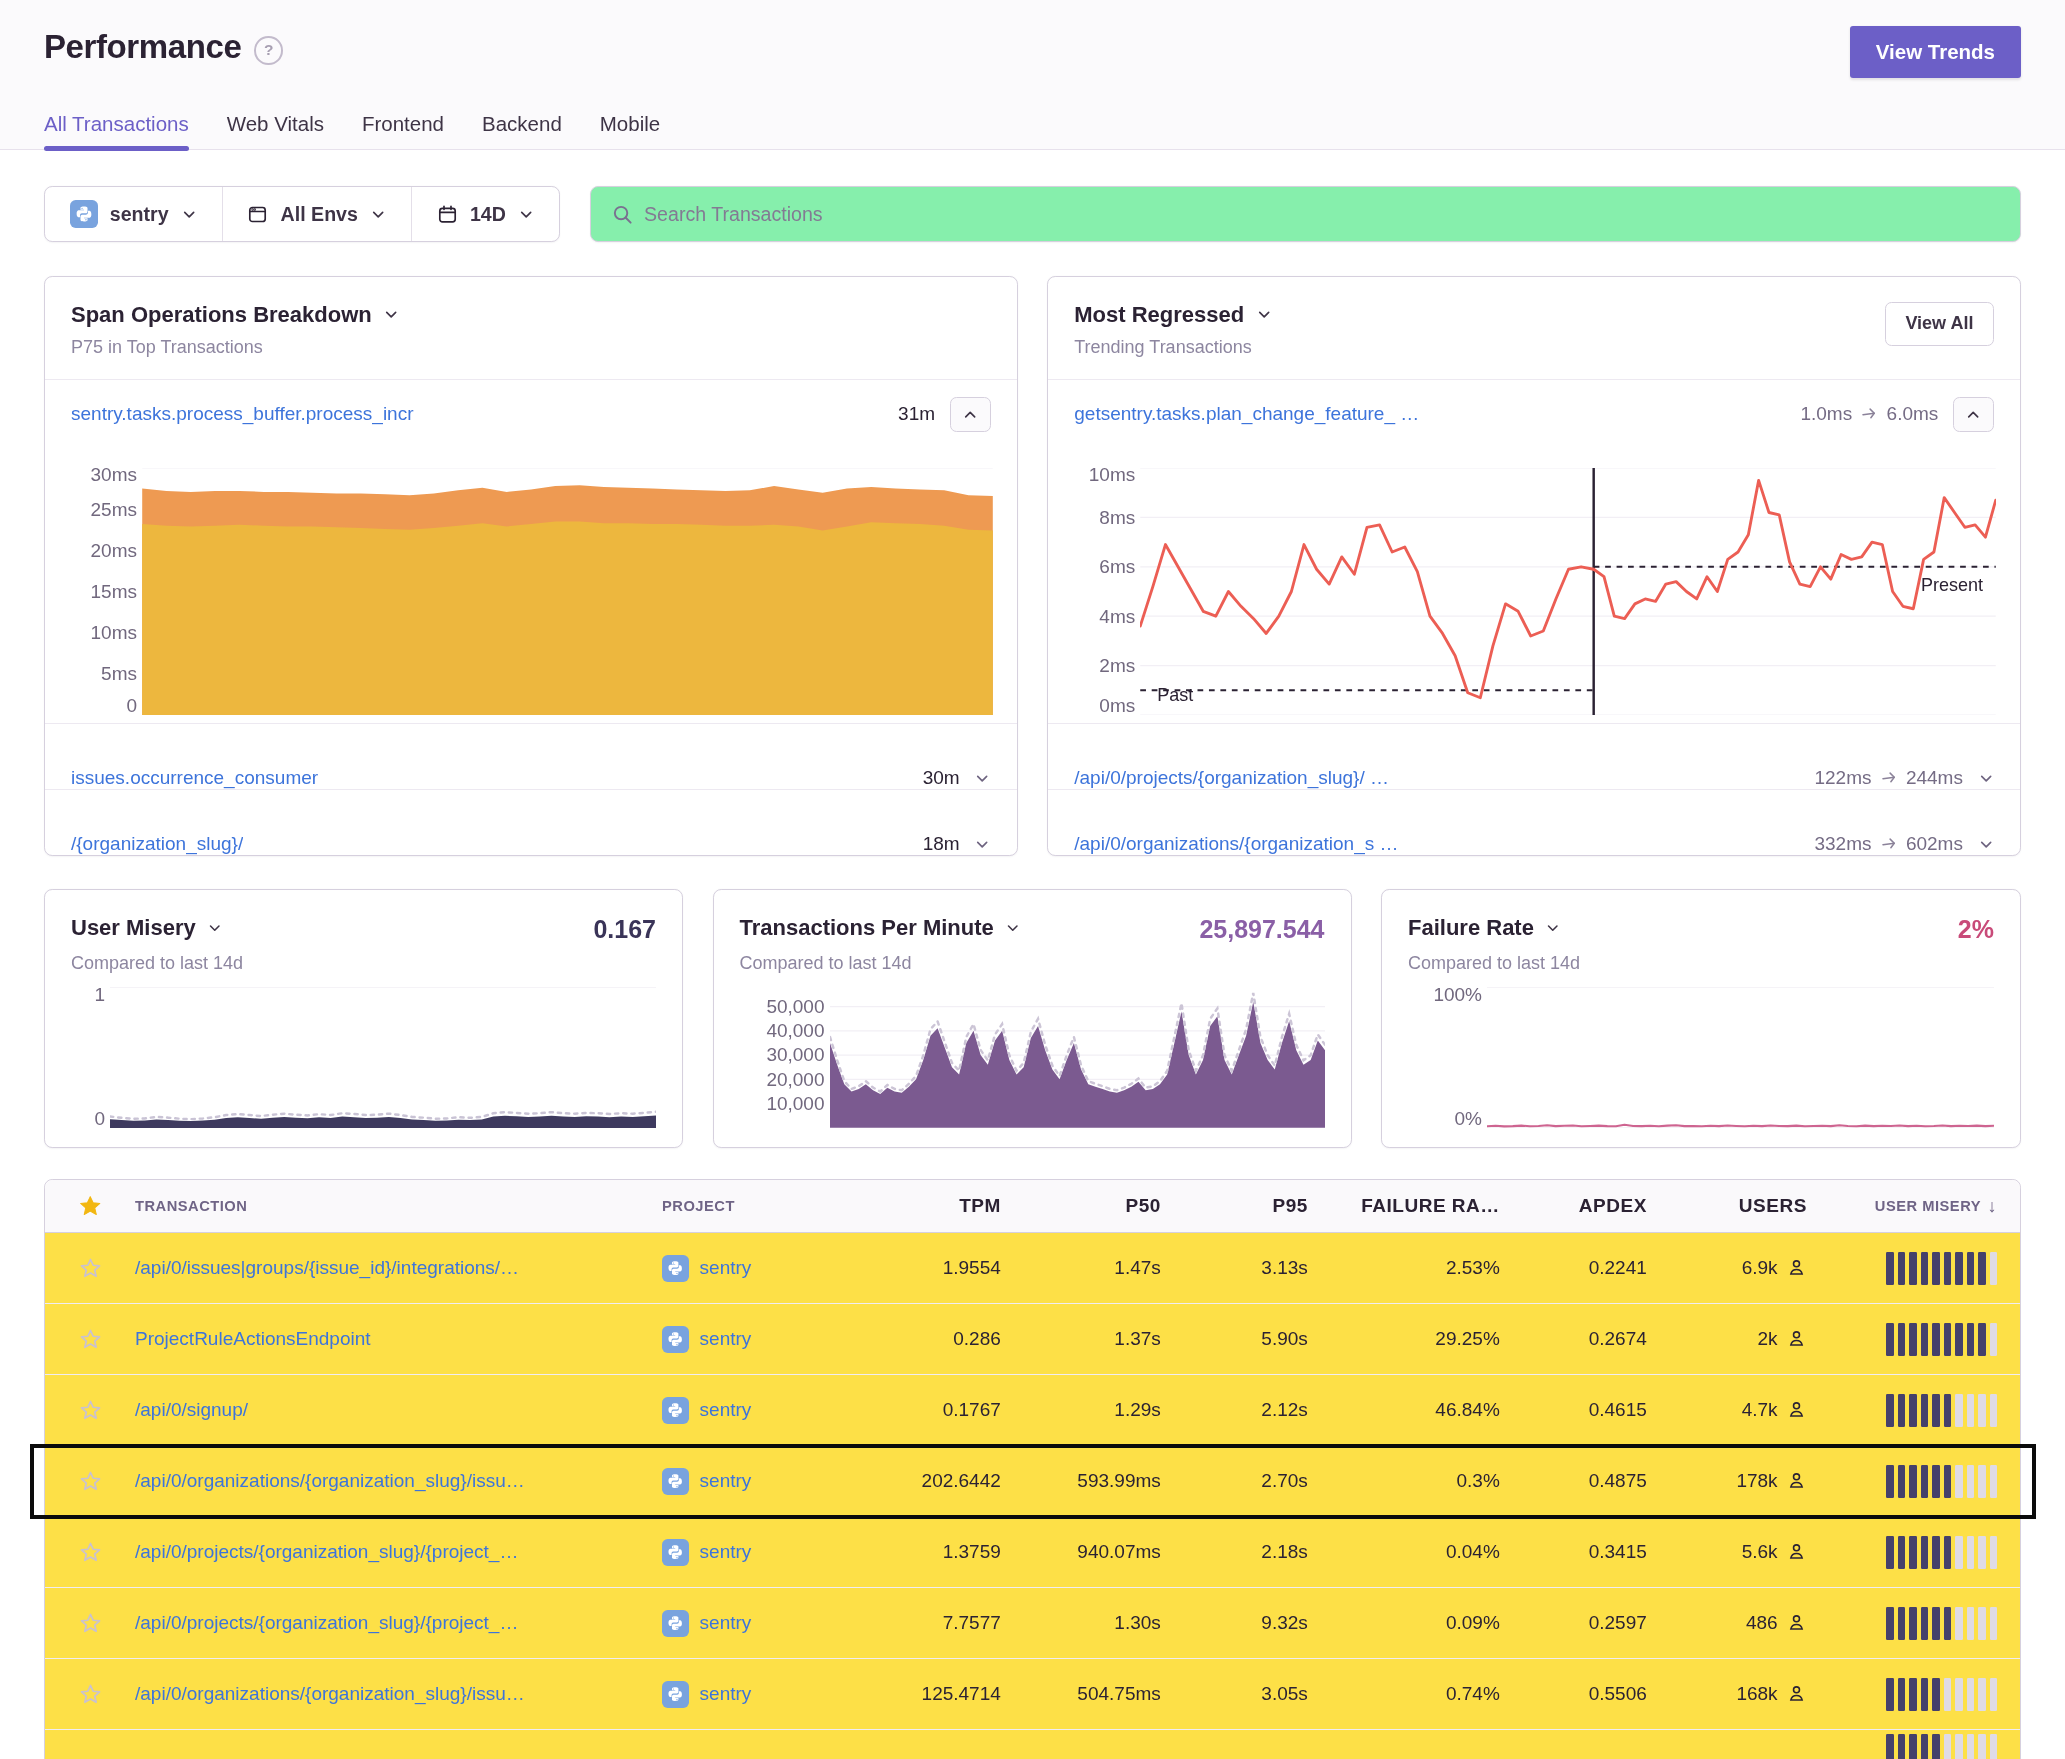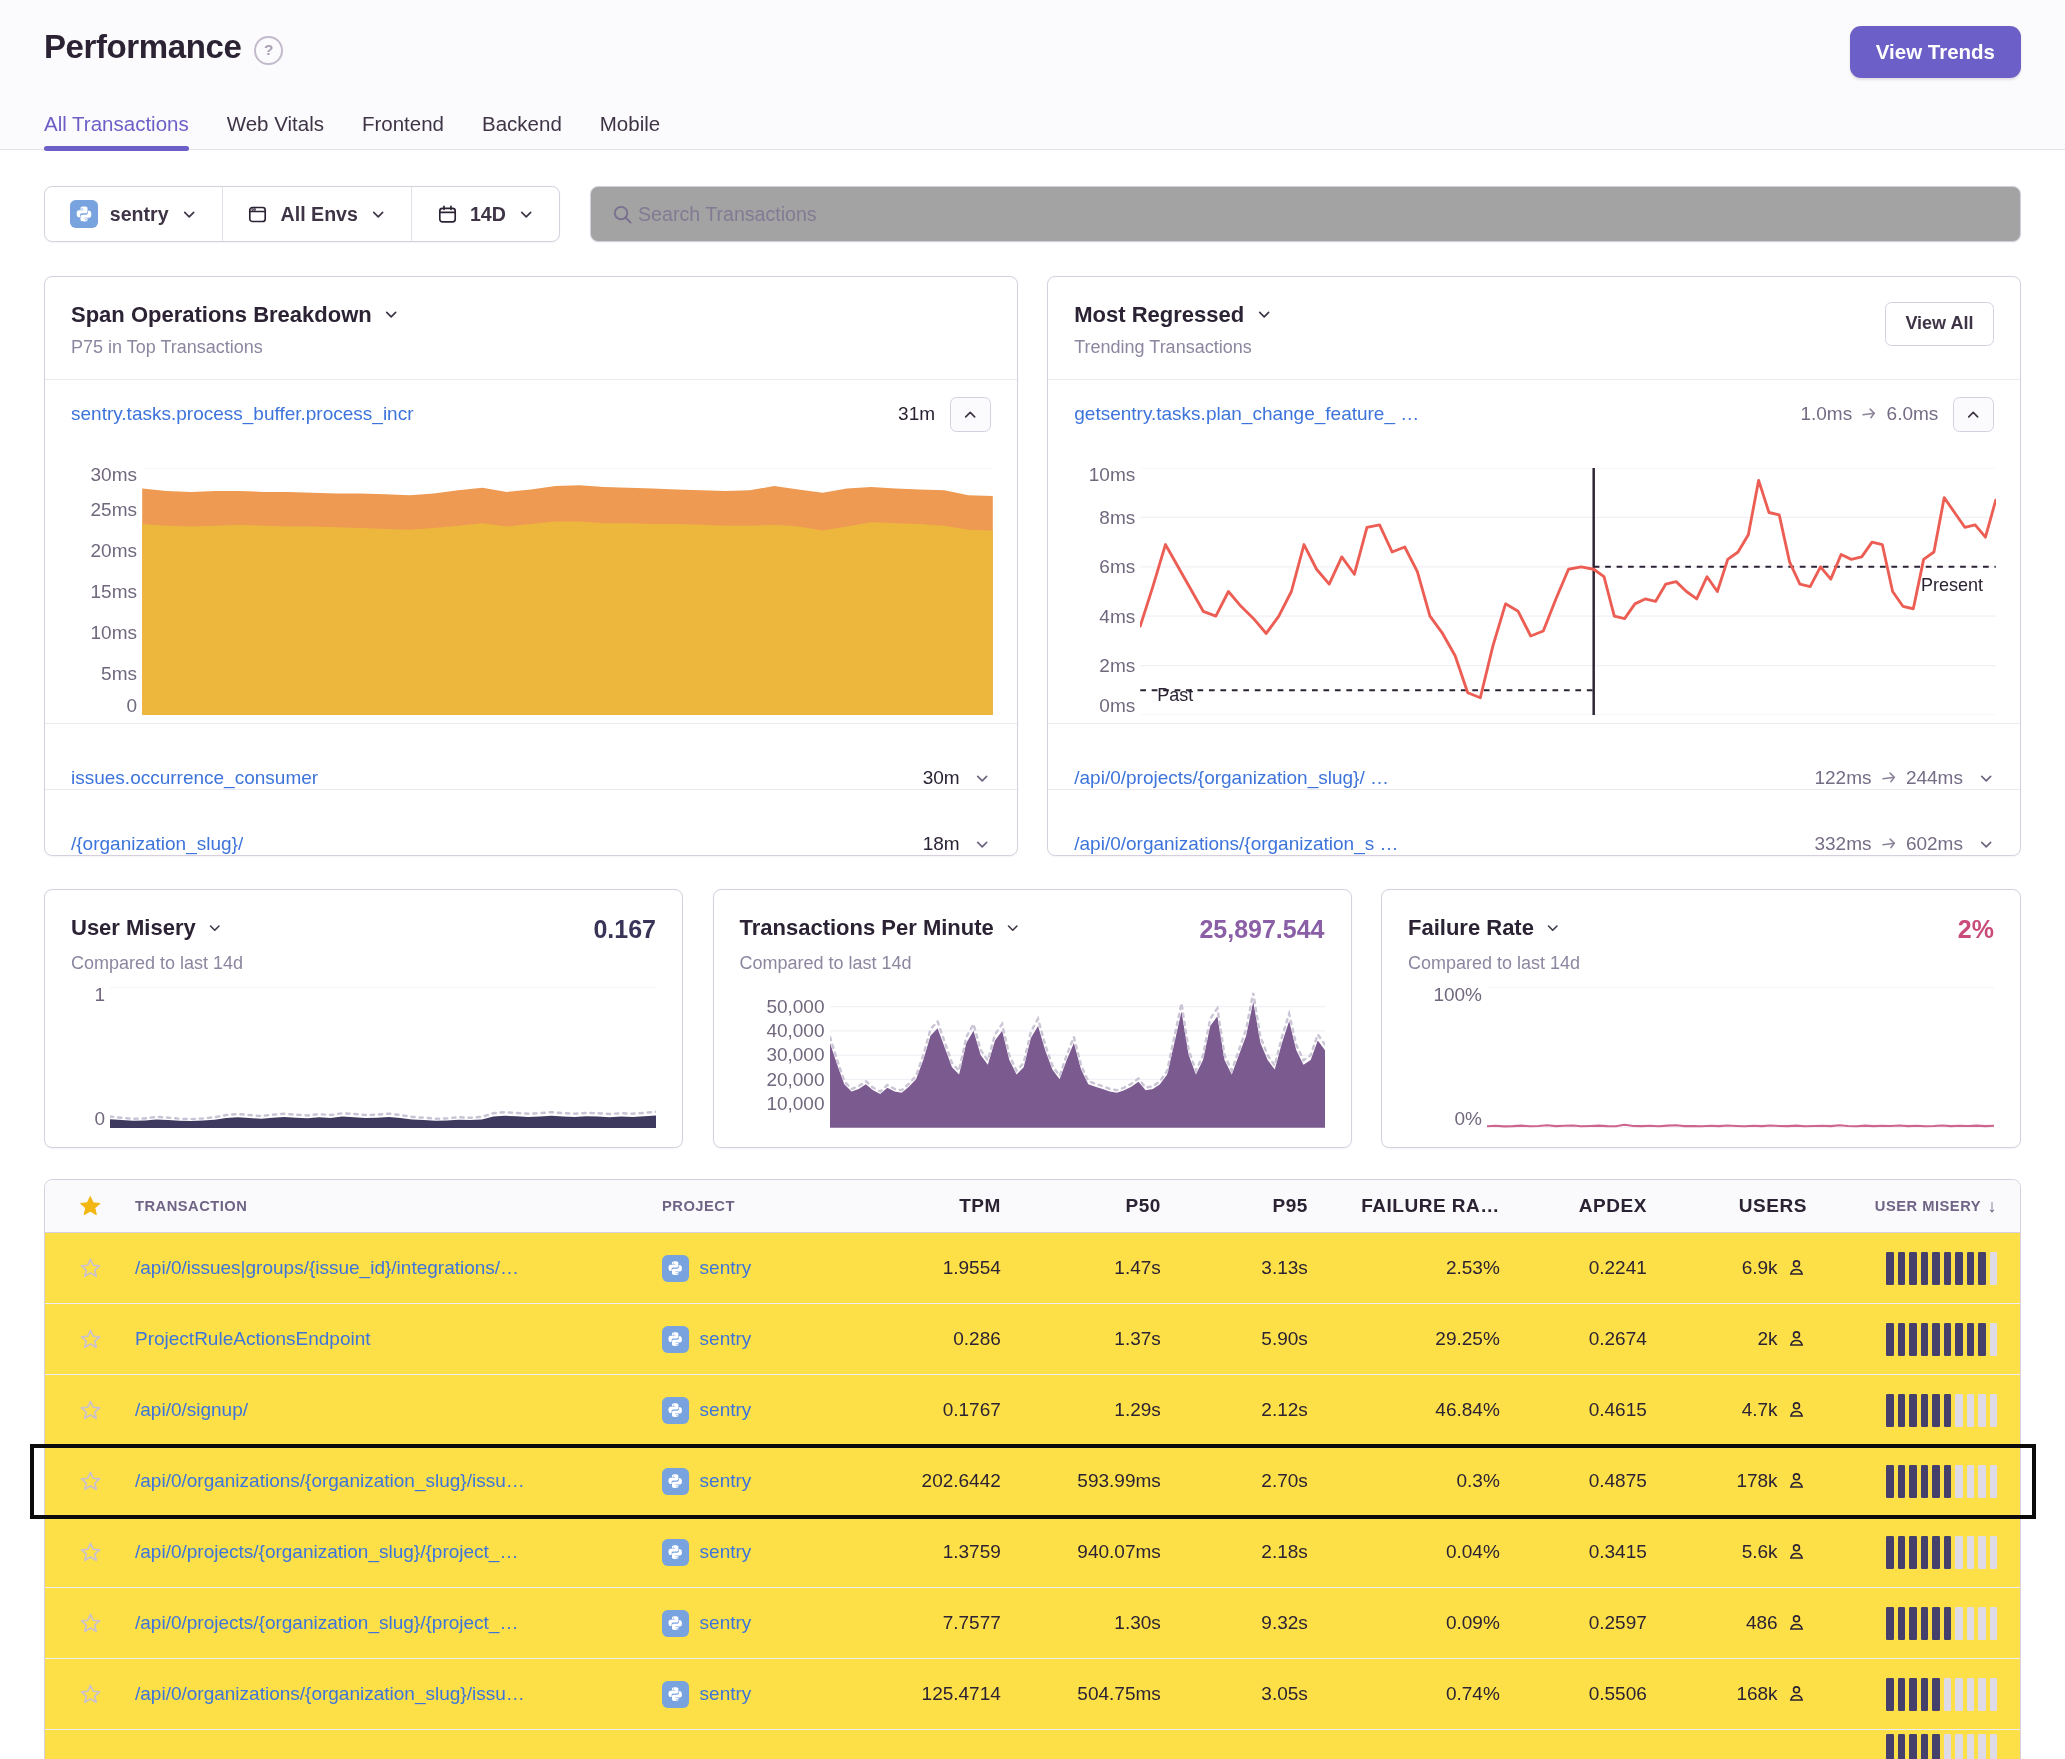--- a/index.html
+++ b/index.html
@@ -5,35 +5,35 @@
   html,body{margin:0;padding:0;background:#fff;}
   .page{width:2065px;height:1759px;overflow:hidden;position:relative;background:#fff;
         font-family:"Liberation Sans",sans-serif;color:#2B2233;}
   
   .header-area{background:#FBFAFC;padding:24.5px 44px 0;border-bottom:1.6px solid #E7E1EC;}
   .header-row{display:flex;align-items:flex-start;}
   .page-title{font-size:33px;font-weight:700;color:#2B2233;letter-spacing:-0.4px;margin:3.3px 0 0;}
   .help-icon{width:24.5px;height:24.5px;border:2px solid #C3BBCC;border-radius:50%;color:#A79FB2;
              font-size:15.5px;font-weight:700;display:flex;align-items:center;justify-content:center;
              margin:11.5px 0 0 13px;}
-  .view-trends{margin-left:auto;margin-top:1.6px;background:#6C5FC7;color:#fff;border:none;border-radius:11px;
+  .view-trends{margin-left:auto;margin-top:1.6px;background:#6C5FC7;color:#fff;border:none;border-radius:3px;
                font-family:inherit;font-size:20.5px;font-weight:600;padding:14px 26px;cursor:pointer;
                box-shadow:0 1.6px 2.5px rgba(43,34,51,.12);}
   .tabs{display:flex;gap:38px;margin-top:34px;}
   .tab{font-size:20.5px;color:#3E3446;padding-bottom:13px;position:relative;cursor:pointer;}
   .tab.active{color:#6C5FC7;}
   .tab.active::after{content:'';position:absolute;left:0;right:0;bottom:-1.6px;height:4.9px;background:#6C5FC7;border-radius:2.5px;}
   
   .body-area{padding:0 44px;}
   .filter-row{display:flex;gap:29.5px;margin-top:36px;}
   .filter-group{display:flex;align-items:center;background:#fff;border:1.2px solid #D6D0DE;border-radius:8.2px;
                 height:54px;box-shadow:0 0.8px 1.6px rgba(43,34,51,.05);}
   .filter-seg{display:flex;align-items:center;gap:12.3px;padding:0 24.5px;font-size:19.6px;font-weight:600;color:#3E3446;height:100%;cursor:pointer;}
   .filter-seg + .filter-seg{border-left:1.2px solid #E4DFE9;}
-  .search-box{flex:1;display:flex;align-items:center;gap:2px;background:#a3a3a3;border:1.2px solid #D6D0DE;border-radius:8.2px;
+  .search-box{flex:1;display:flex;align-items:center;gap:8px;background:#86efac;border:1.2px solid #D6D0DE;border-radius:8.2px;
               height:54px;padding:0 20.5px;box-shadow:0 0.8px 1.6px rgba(43,34,51,.05);}
   .search-box input{border:none;outline:none;flex:1;font-family:inherit;font-size:19.6px;color:#3E3446;background:transparent;}
   .search-box input::placeholder{color:#837A93;}
   
   .panels-row{display:flex;gap:29.5px;margin-top:34px;}
   .panel{flex:1;height:578px;background:#fff;border:1.2px solid #D6D0DE;border-radius:8.2px;display:flex;flex-direction:column;
          box-shadow:0 0.8px 1.6px rgba(43,34,51,.05);overflow:hidden;}
   .panel-header{display:flex;padding:24.5px 26px 21px;}
   .panel-title{font-size:22px;font-weight:700;color:#2B2233;display:flex;align-items:center;gap:11.5px;cursor:pointer;}
   .panel-subtitle{font-size:18px;color:#8D86A0;margin-top:9.8px;}

